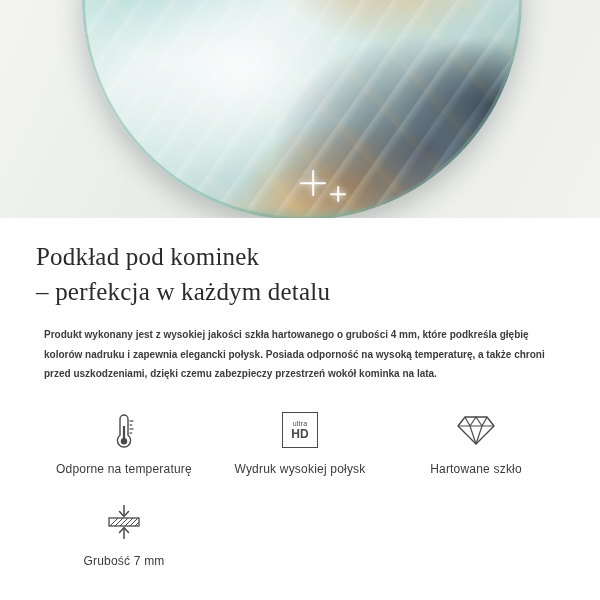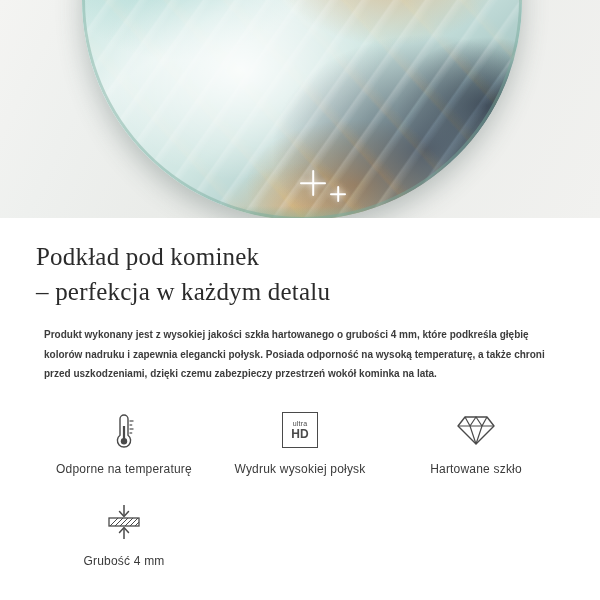--- a/index.html
+++ b/index.html
@@ -237,18 +237,18 @@
         <div class="feature-icon">
           <svg width="40" height="40" viewBox="0 0 40 40">
             <line x1="20" y1="3" x2="20" y2="13" stroke="#4a4a4a" stroke-width="1.5"></line>
             <path d="M15.5 9.5 L20 14.5 L24.5 9.5" fill="none" stroke="#4a4a4a" stroke-width="1.5" stroke-linecap="round"></path>
             <line x1="20" y1="37" x2="20" y2="27" stroke="#4a4a4a" stroke-width="1.5"></line>
             <path d="M15.5 30.5 L20 25.5 L24.5 30.5" fill="none" stroke="#4a4a4a" stroke-width="1.5" stroke-linecap="round"></path>
             <rect x="5" y="16" width="30" height="8" fill="none" stroke="#4a4a4a" stroke-width="1.3"></rect>
             <path d="M6 24 L14 16 M11 24 L19 16 M16 24 L24 16 M21 24 L29 16 M26 24 L34 16 M31 24 L35 20" stroke="#4a4a4a" stroke-width="1"></path>
           </svg>
         </div>
-        <div class="feature-label">Grubość 4 mm</div>
+        <div class="feature-label">Grubość 7 mm</div>
       </div>
 
     </div>
   </div>
 </div>
 
 </body></html>

